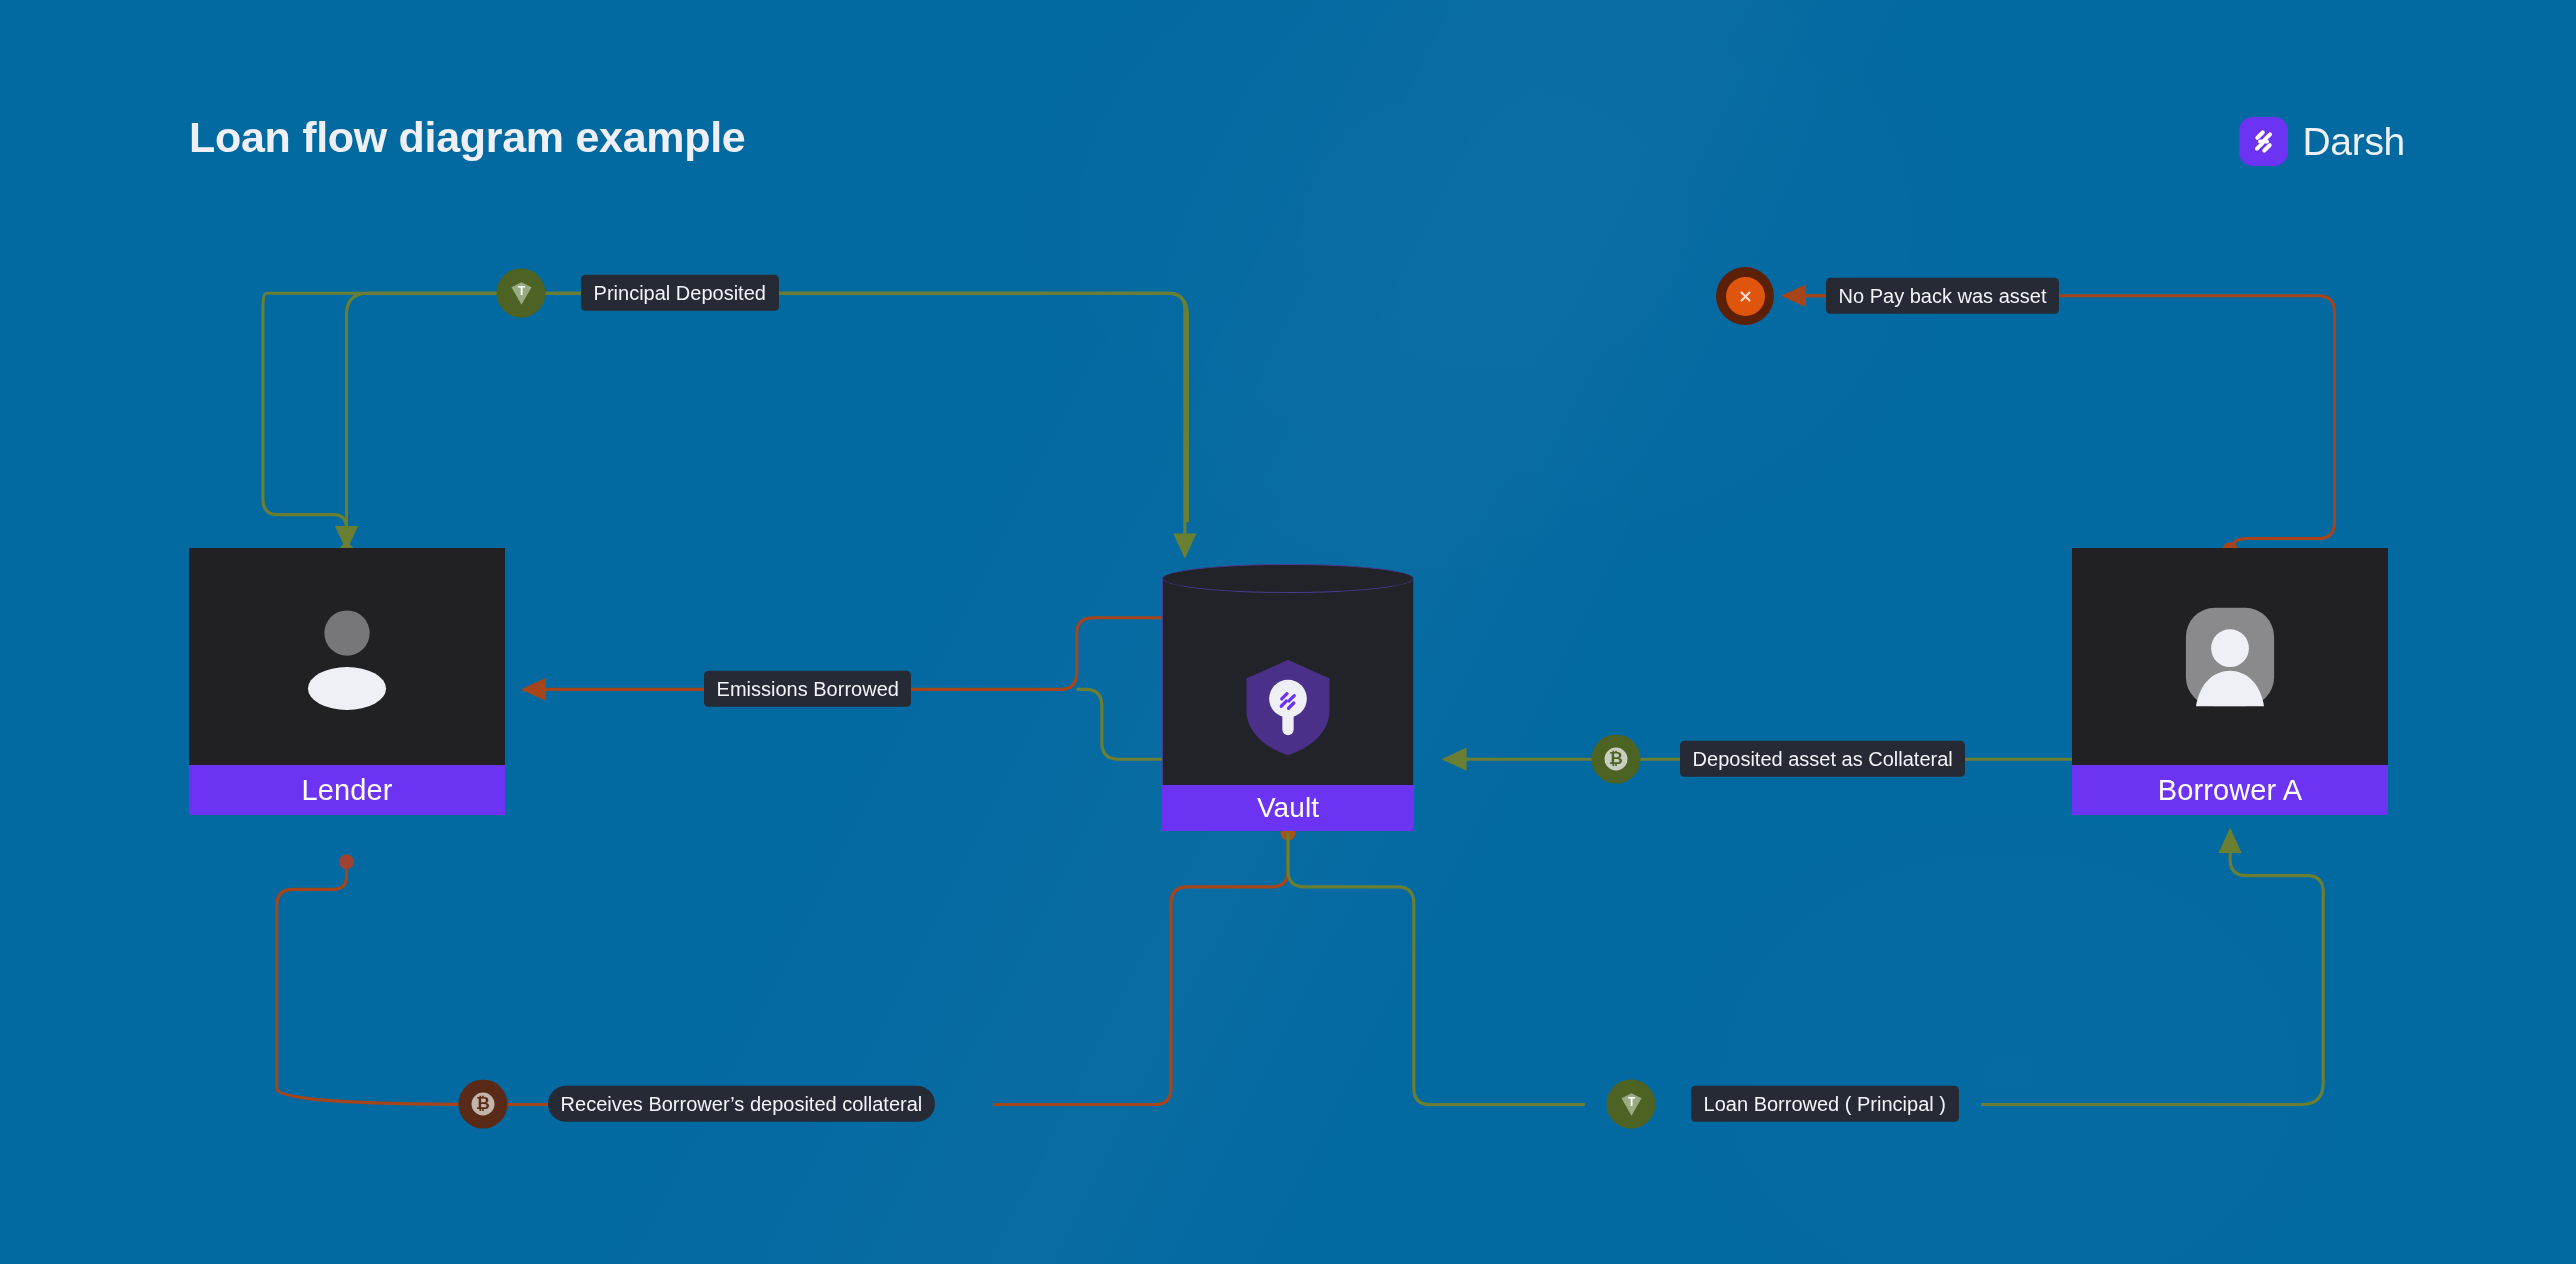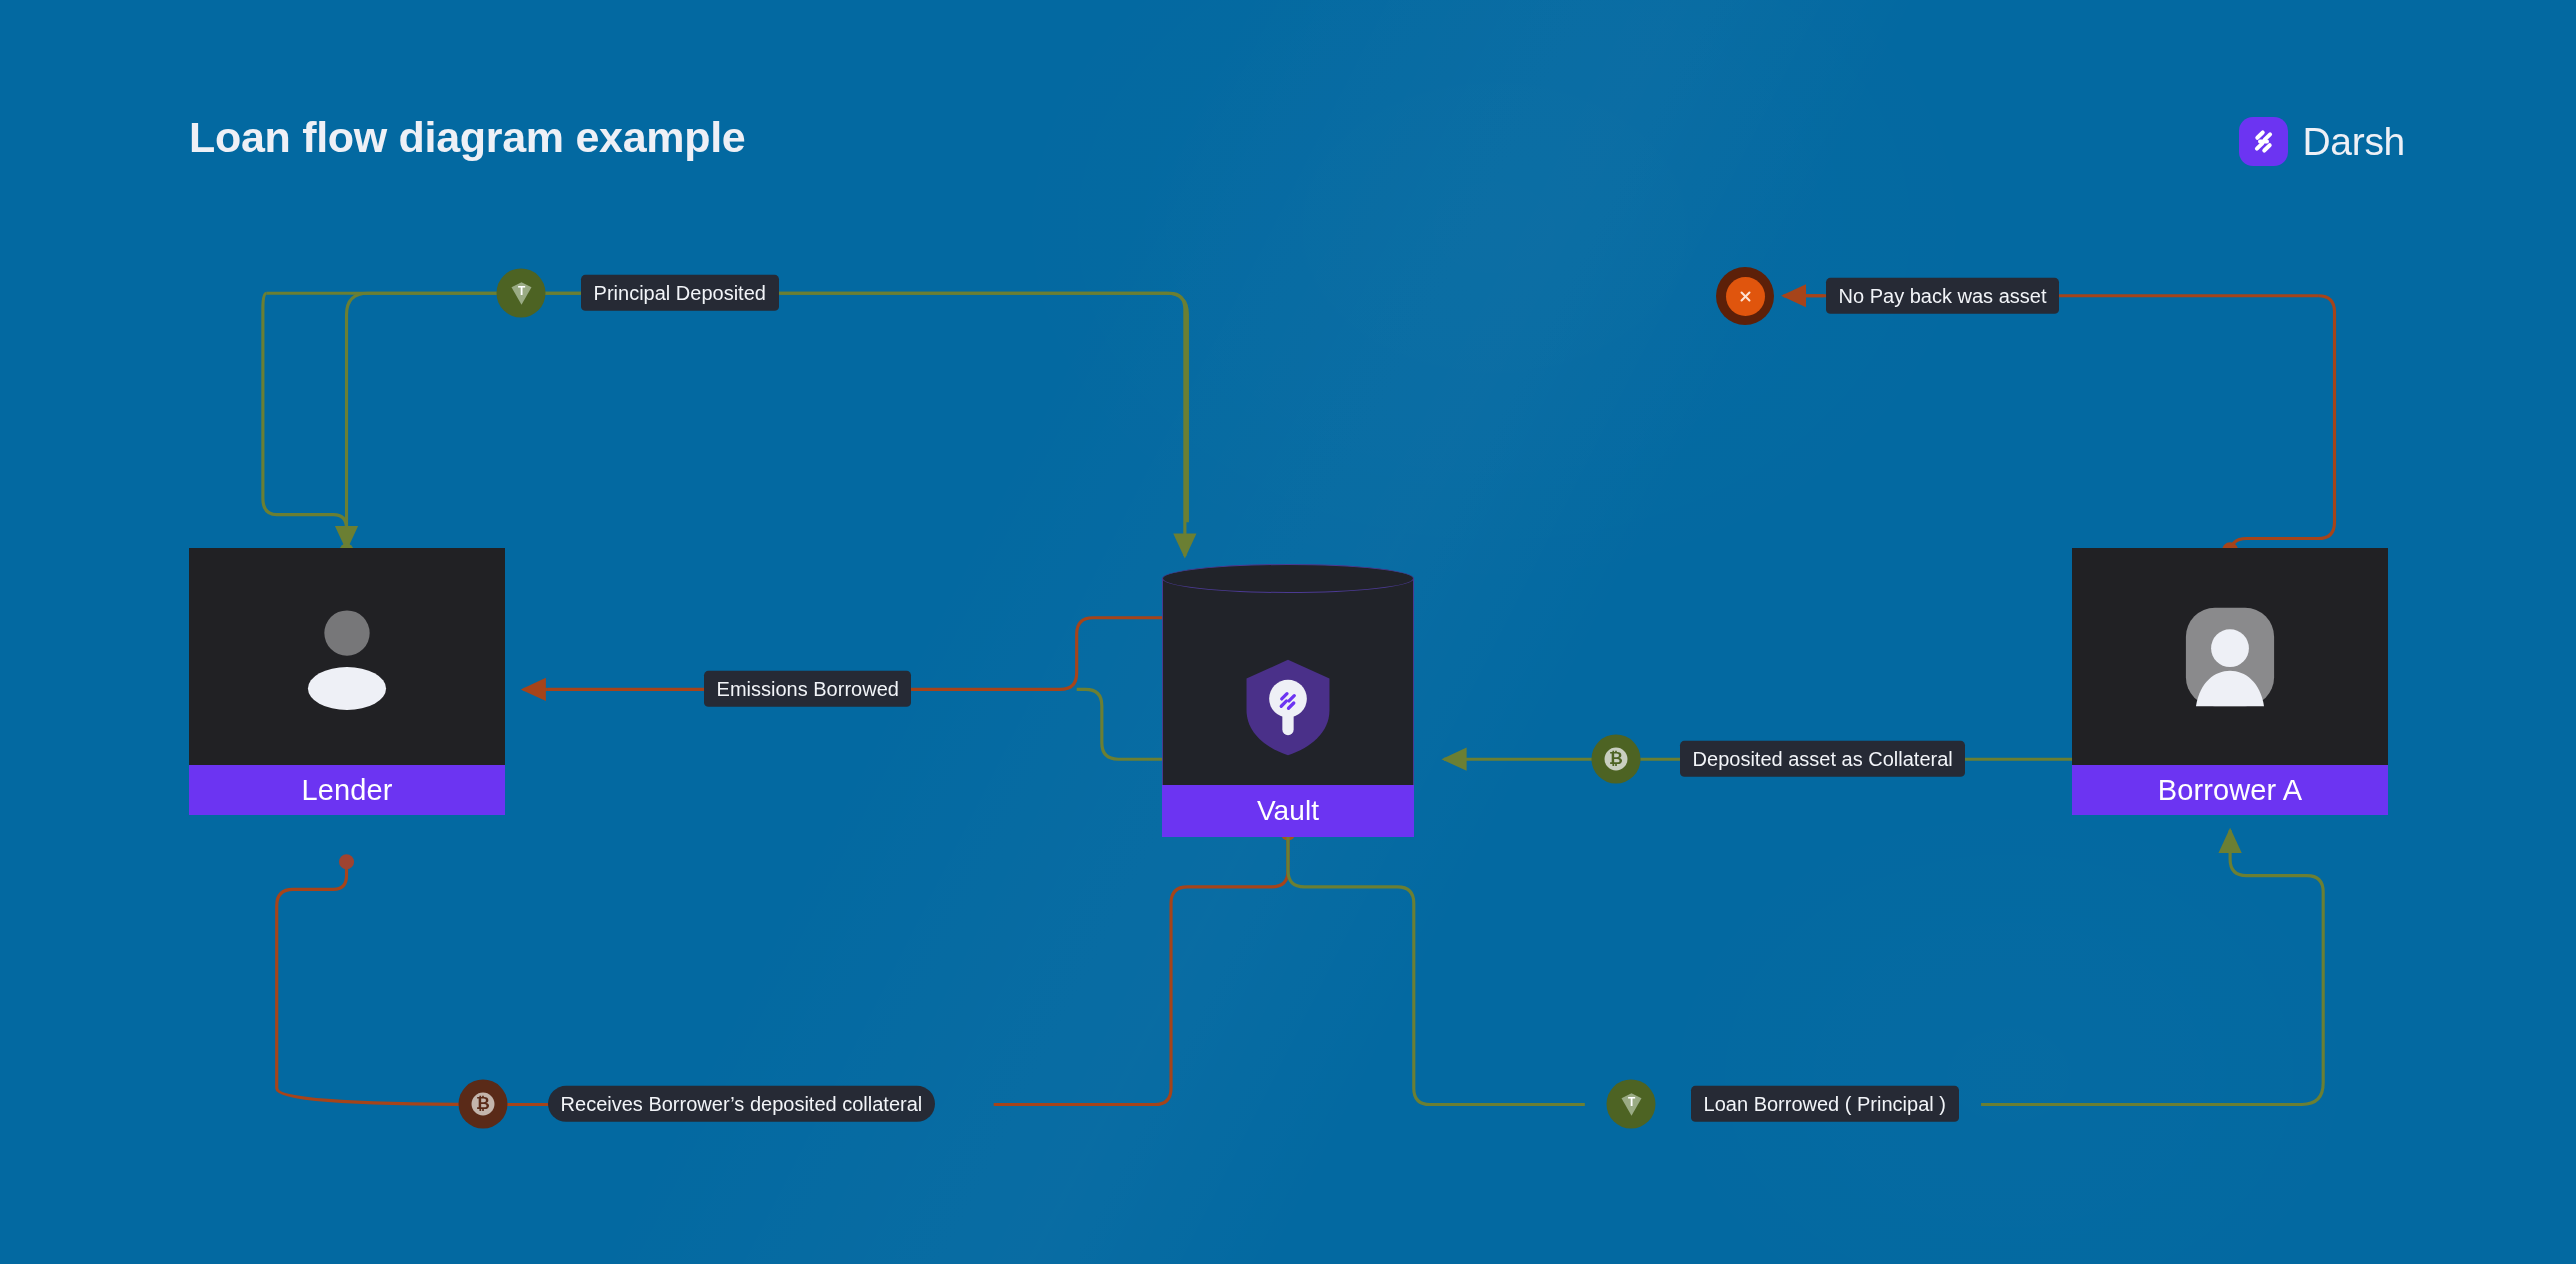--- a/index.html
+++ b/index.html
@@ -128,21 +128,21 @@
   #node-vault .cyl-icon {
     position: absolute;
     left: 50%;
     top: 93px;
     transform: translateX(-50%);
   }
   #node-vault .footer {
     position: absolute;
     left: 0; top: 221px;
     width: 252px;
-    height: 52px;
+    height: 46px;
     background: #6c34f2;
     display: flex;
     align-items: center;
     justify-content: center;
     color: #ffffff;
     font-size: 28px;
     letter-spacing: 0.1px;
   }
 
   

